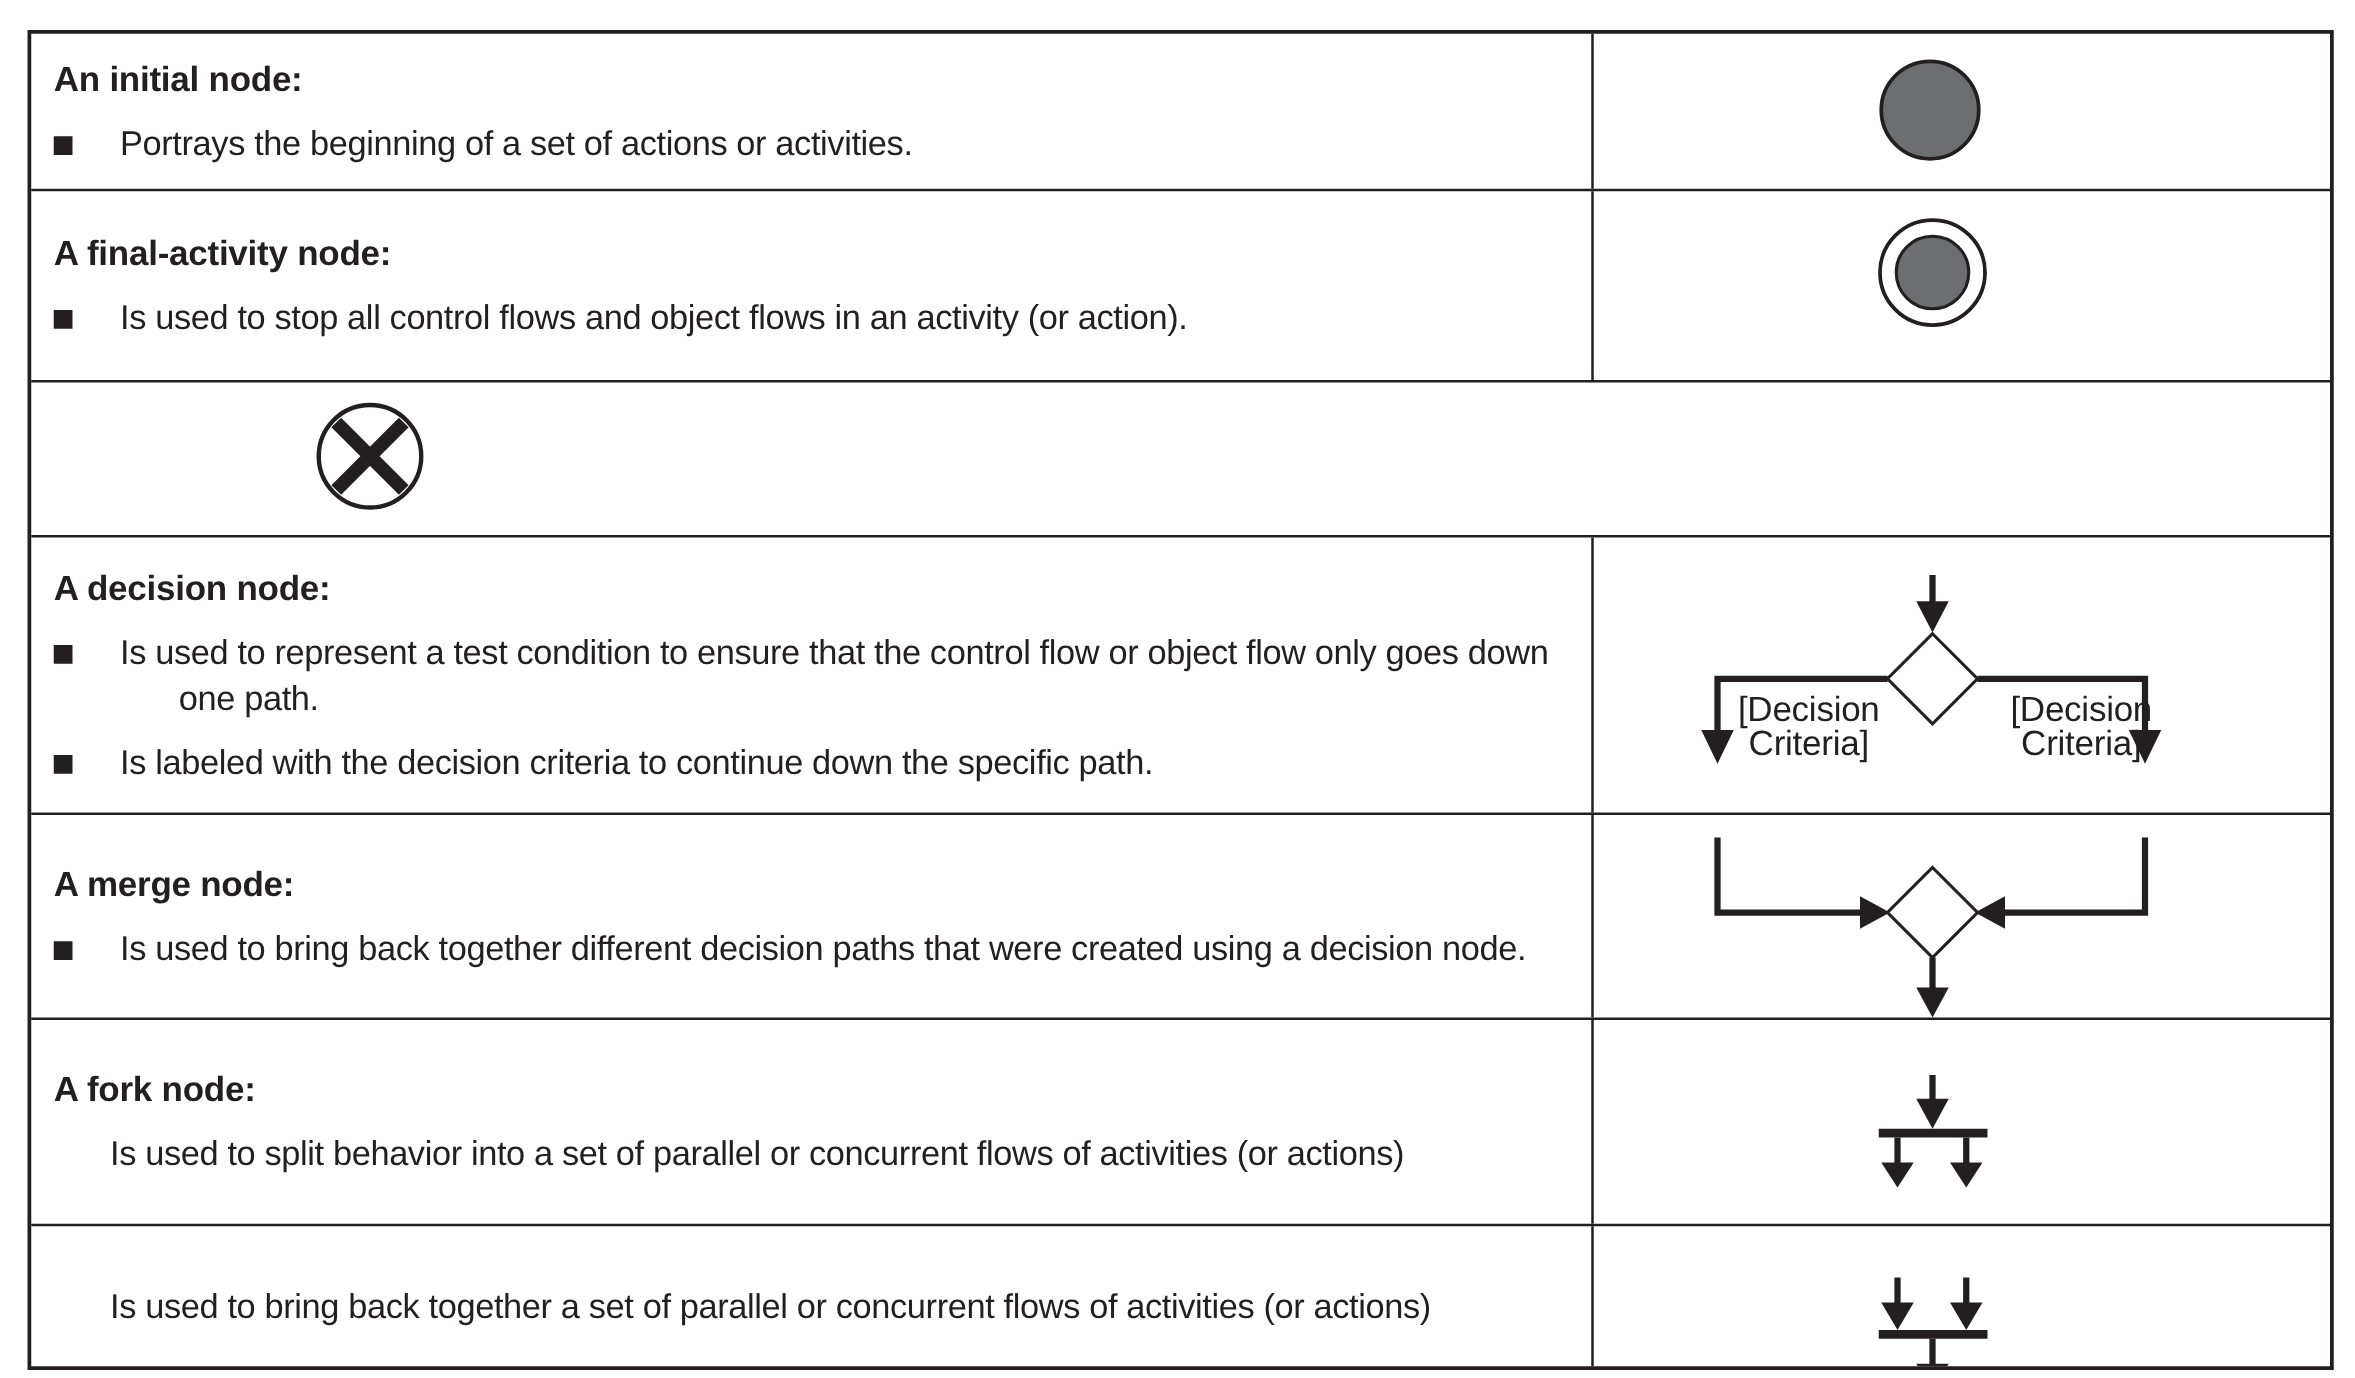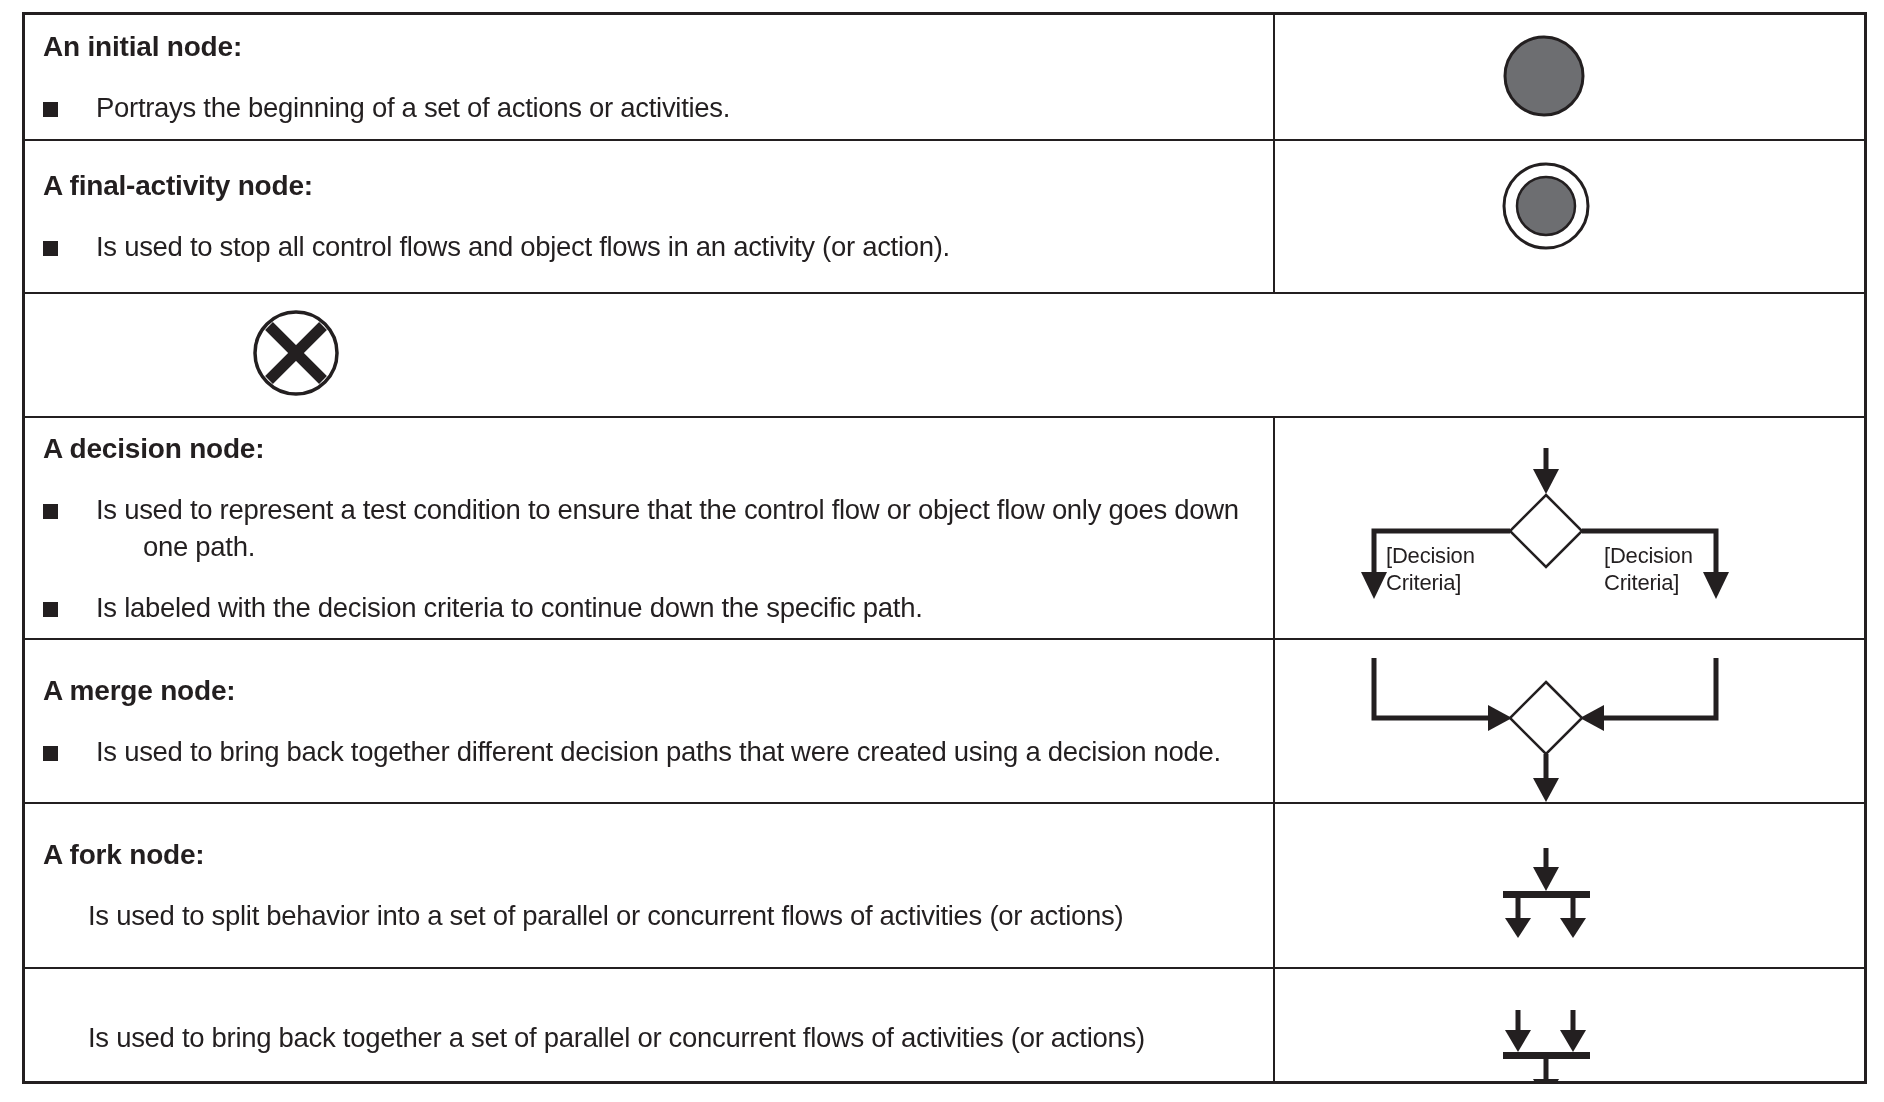--- a/index.html
+++ b/index.html
@@ -1,47 +1,47 @@
 <!DOCTYPE html>
 <html><head>
 <meta charset="utf-8">
 <style>
   html,body{margin:0;padding:0;background:#ffffff;}
   body{
     width:1884px;height:1102px;position:relative;
     font-family:"Liberation Sans", sans-serif;color:#231f20;
   }
   .table{
-    position:absolute;left:22px;top:12px;width:1845px;height:1072px;
+    position:absolute;left:22px;top:24px;width:1845px;height:1072px;
     border:3px solid #231f20;box-sizing:border-box;background:#fff;
     display:flex;flex-direction:column;
   }
   .row{display:flex;box-sizing:border-box;border-top:2px solid #231f20;flex:0 0 auto;}
   .row:first-child{border-top:none;}
   .r1{height:124px}.r2{height:153px}.r3{height:124px}.r4{height:222px}
   .r5{height:164px}.r6{height:165px}.r7{flex:1 1 auto}
   .cell-text{
     width:1250px;box-sizing:border-box;border-right:2px solid #231f20;
     padding:0 22px 0 18px;display:flex;flex-direction:column;justify-content:center;
   }
   .heading{font-weight:bold;font-size:28px;line-height:36px;letter-spacing:-0.2px;margin:0;}
   .item{
-    font-size:27.5px;line-height:37px;letter-spacing:-0.3px;margin:24px 0 0 0;
+    font-size:27.5px;line-height:37px;letter-spacing:-0.3px;margin:14px 0 0 0;
     padding-left:100px;text-indent:-100px;
   }
   .item.nobullet{text-indent:-55px;}
   .sq{
     display:inline-block;width:15px;height:15px;background:#231f20;
     margin-right:38px;vertical-align:baseline;text-indent:0;
   }
   .cell-sym{flex:1 1 auto;position:relative;overflow:hidden;}
   .cell-sym svg{position:absolute;left:0;top:0;}
   .dlabel{
-    position:absolute;width:122px;font-size:22px;line-height:27px;
-    letter-spacing:-0.2px;color:#231f20;text-align:left;
+    position:absolute;width:122px;font-size:28px;line-height:27px;
+    letter-spacing:-0.2px;color:#231f20;text-align:center;
   }
   .dlabel.left{left:111px;top:124px;}
   .dlabel.right{left:329px;top:124px;}
 </style>
 </head>
 <body>
 
 <div class="table">
 
   <div class="row r1">

